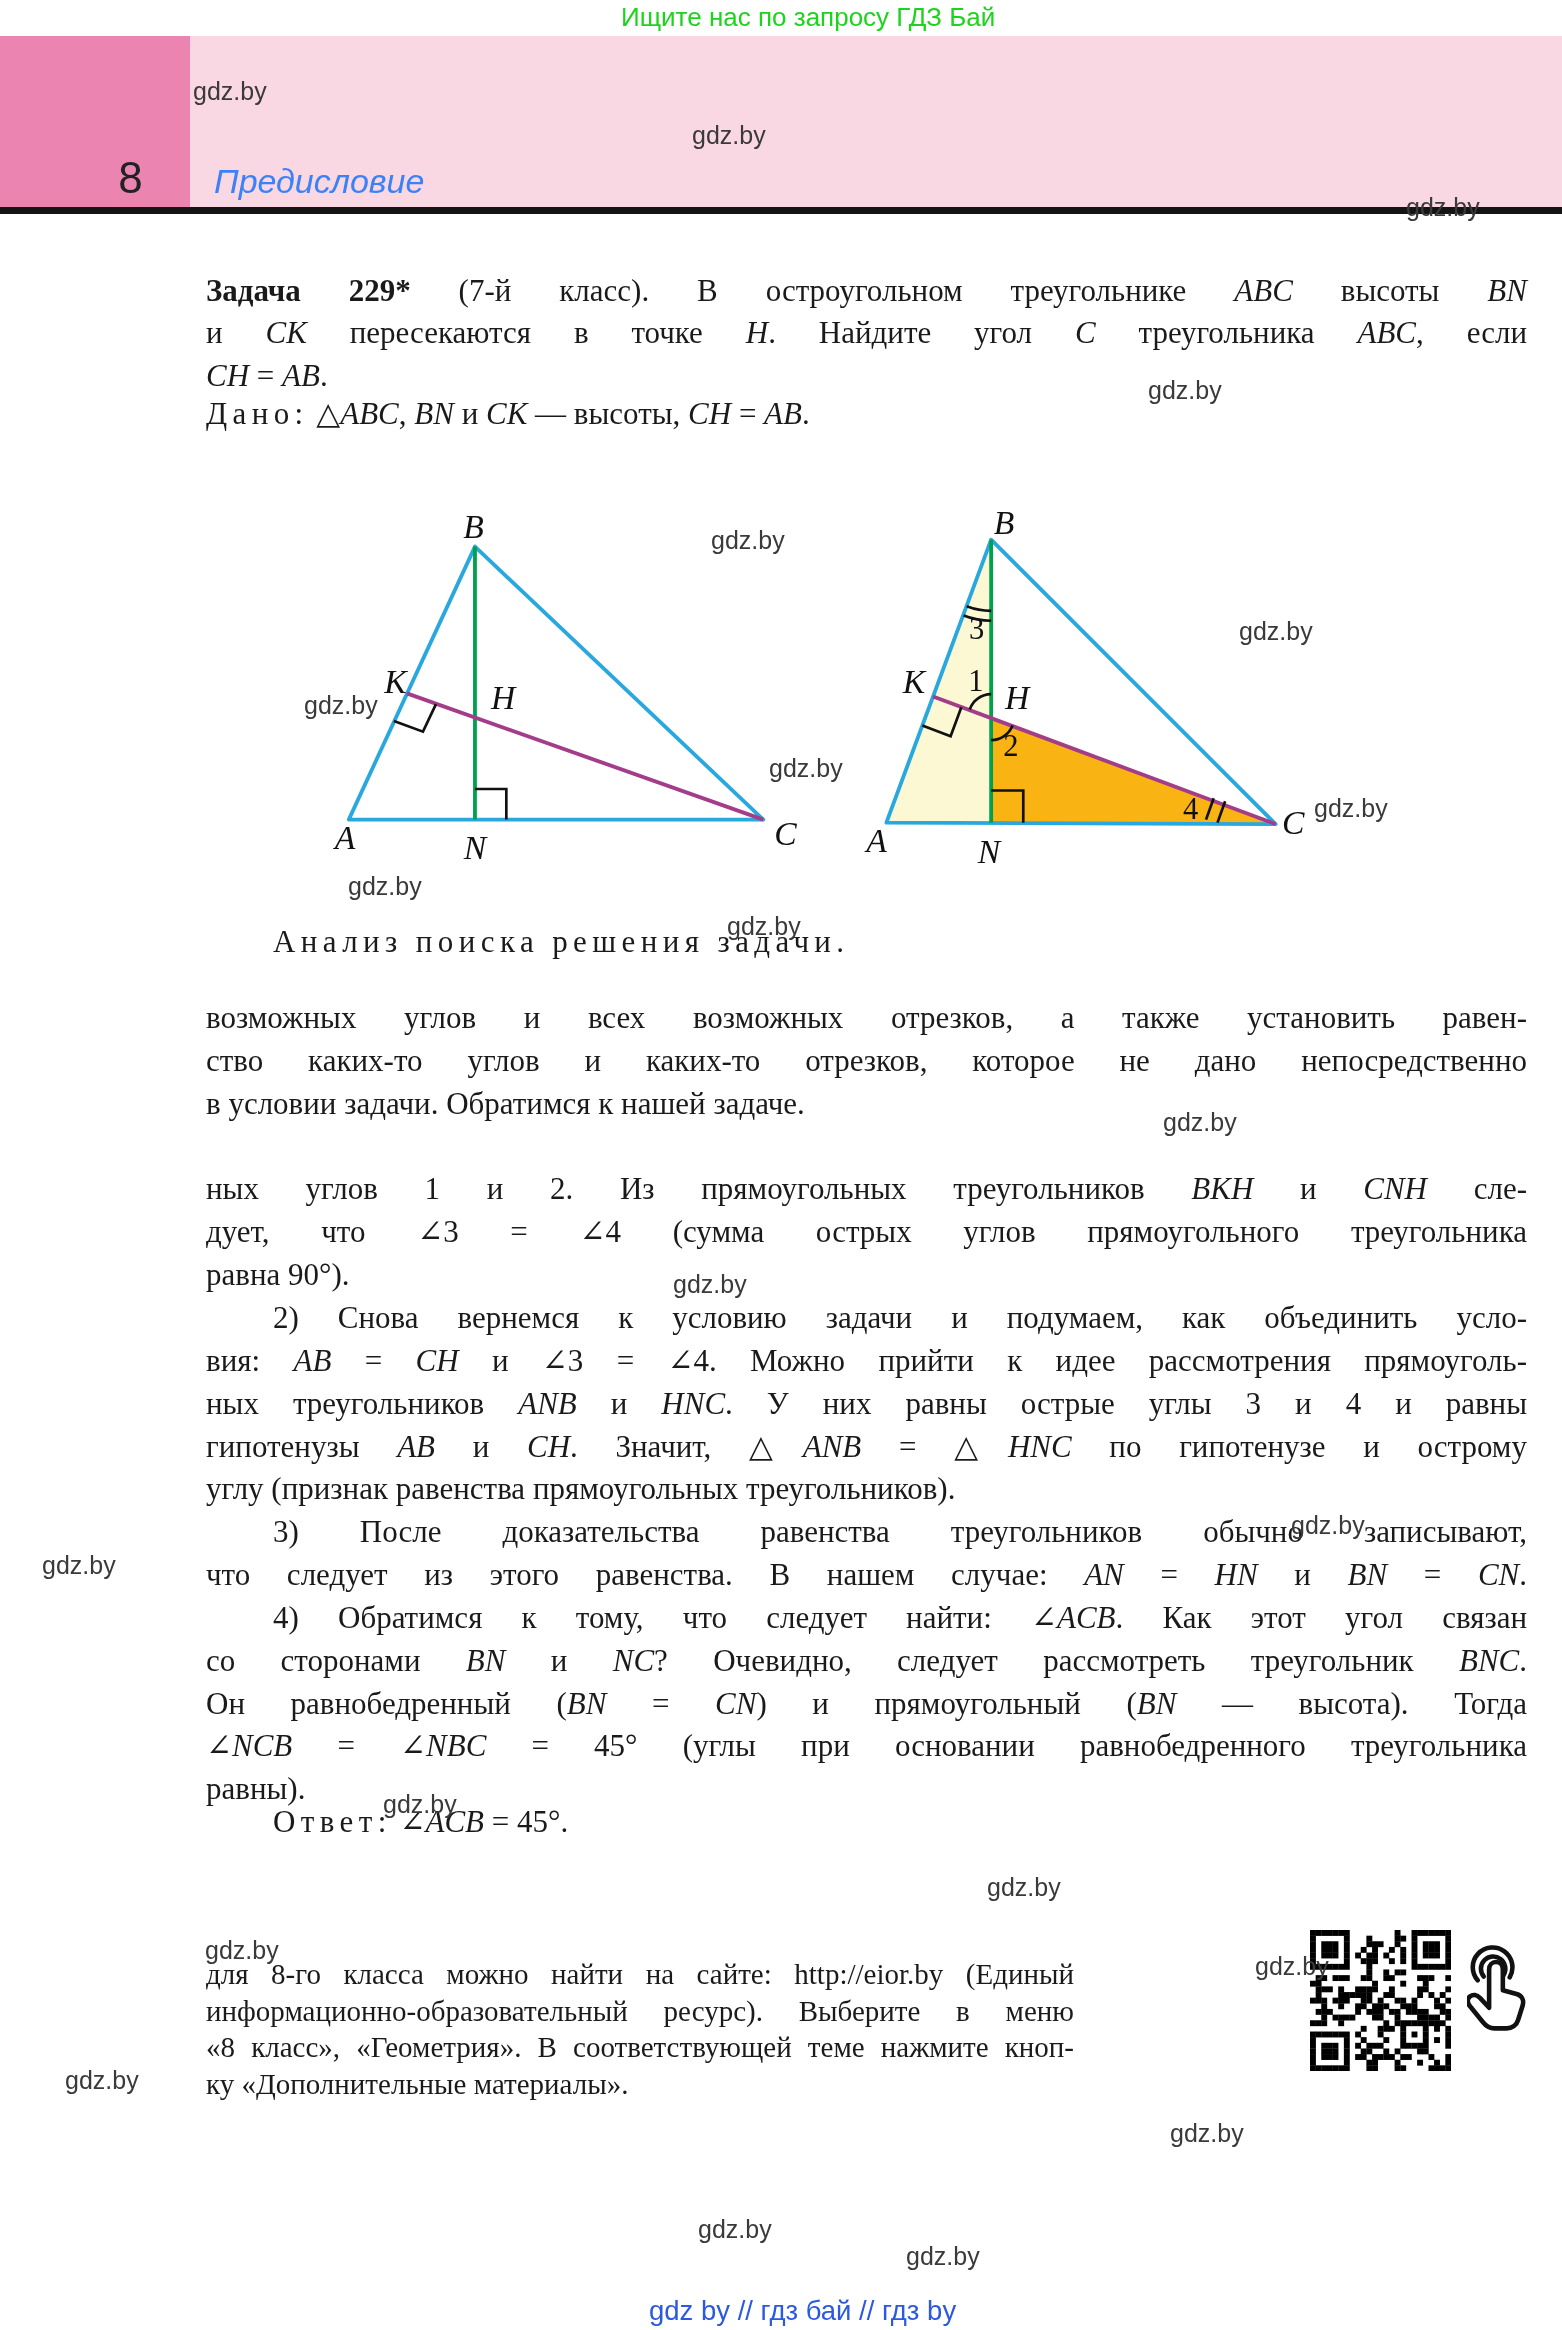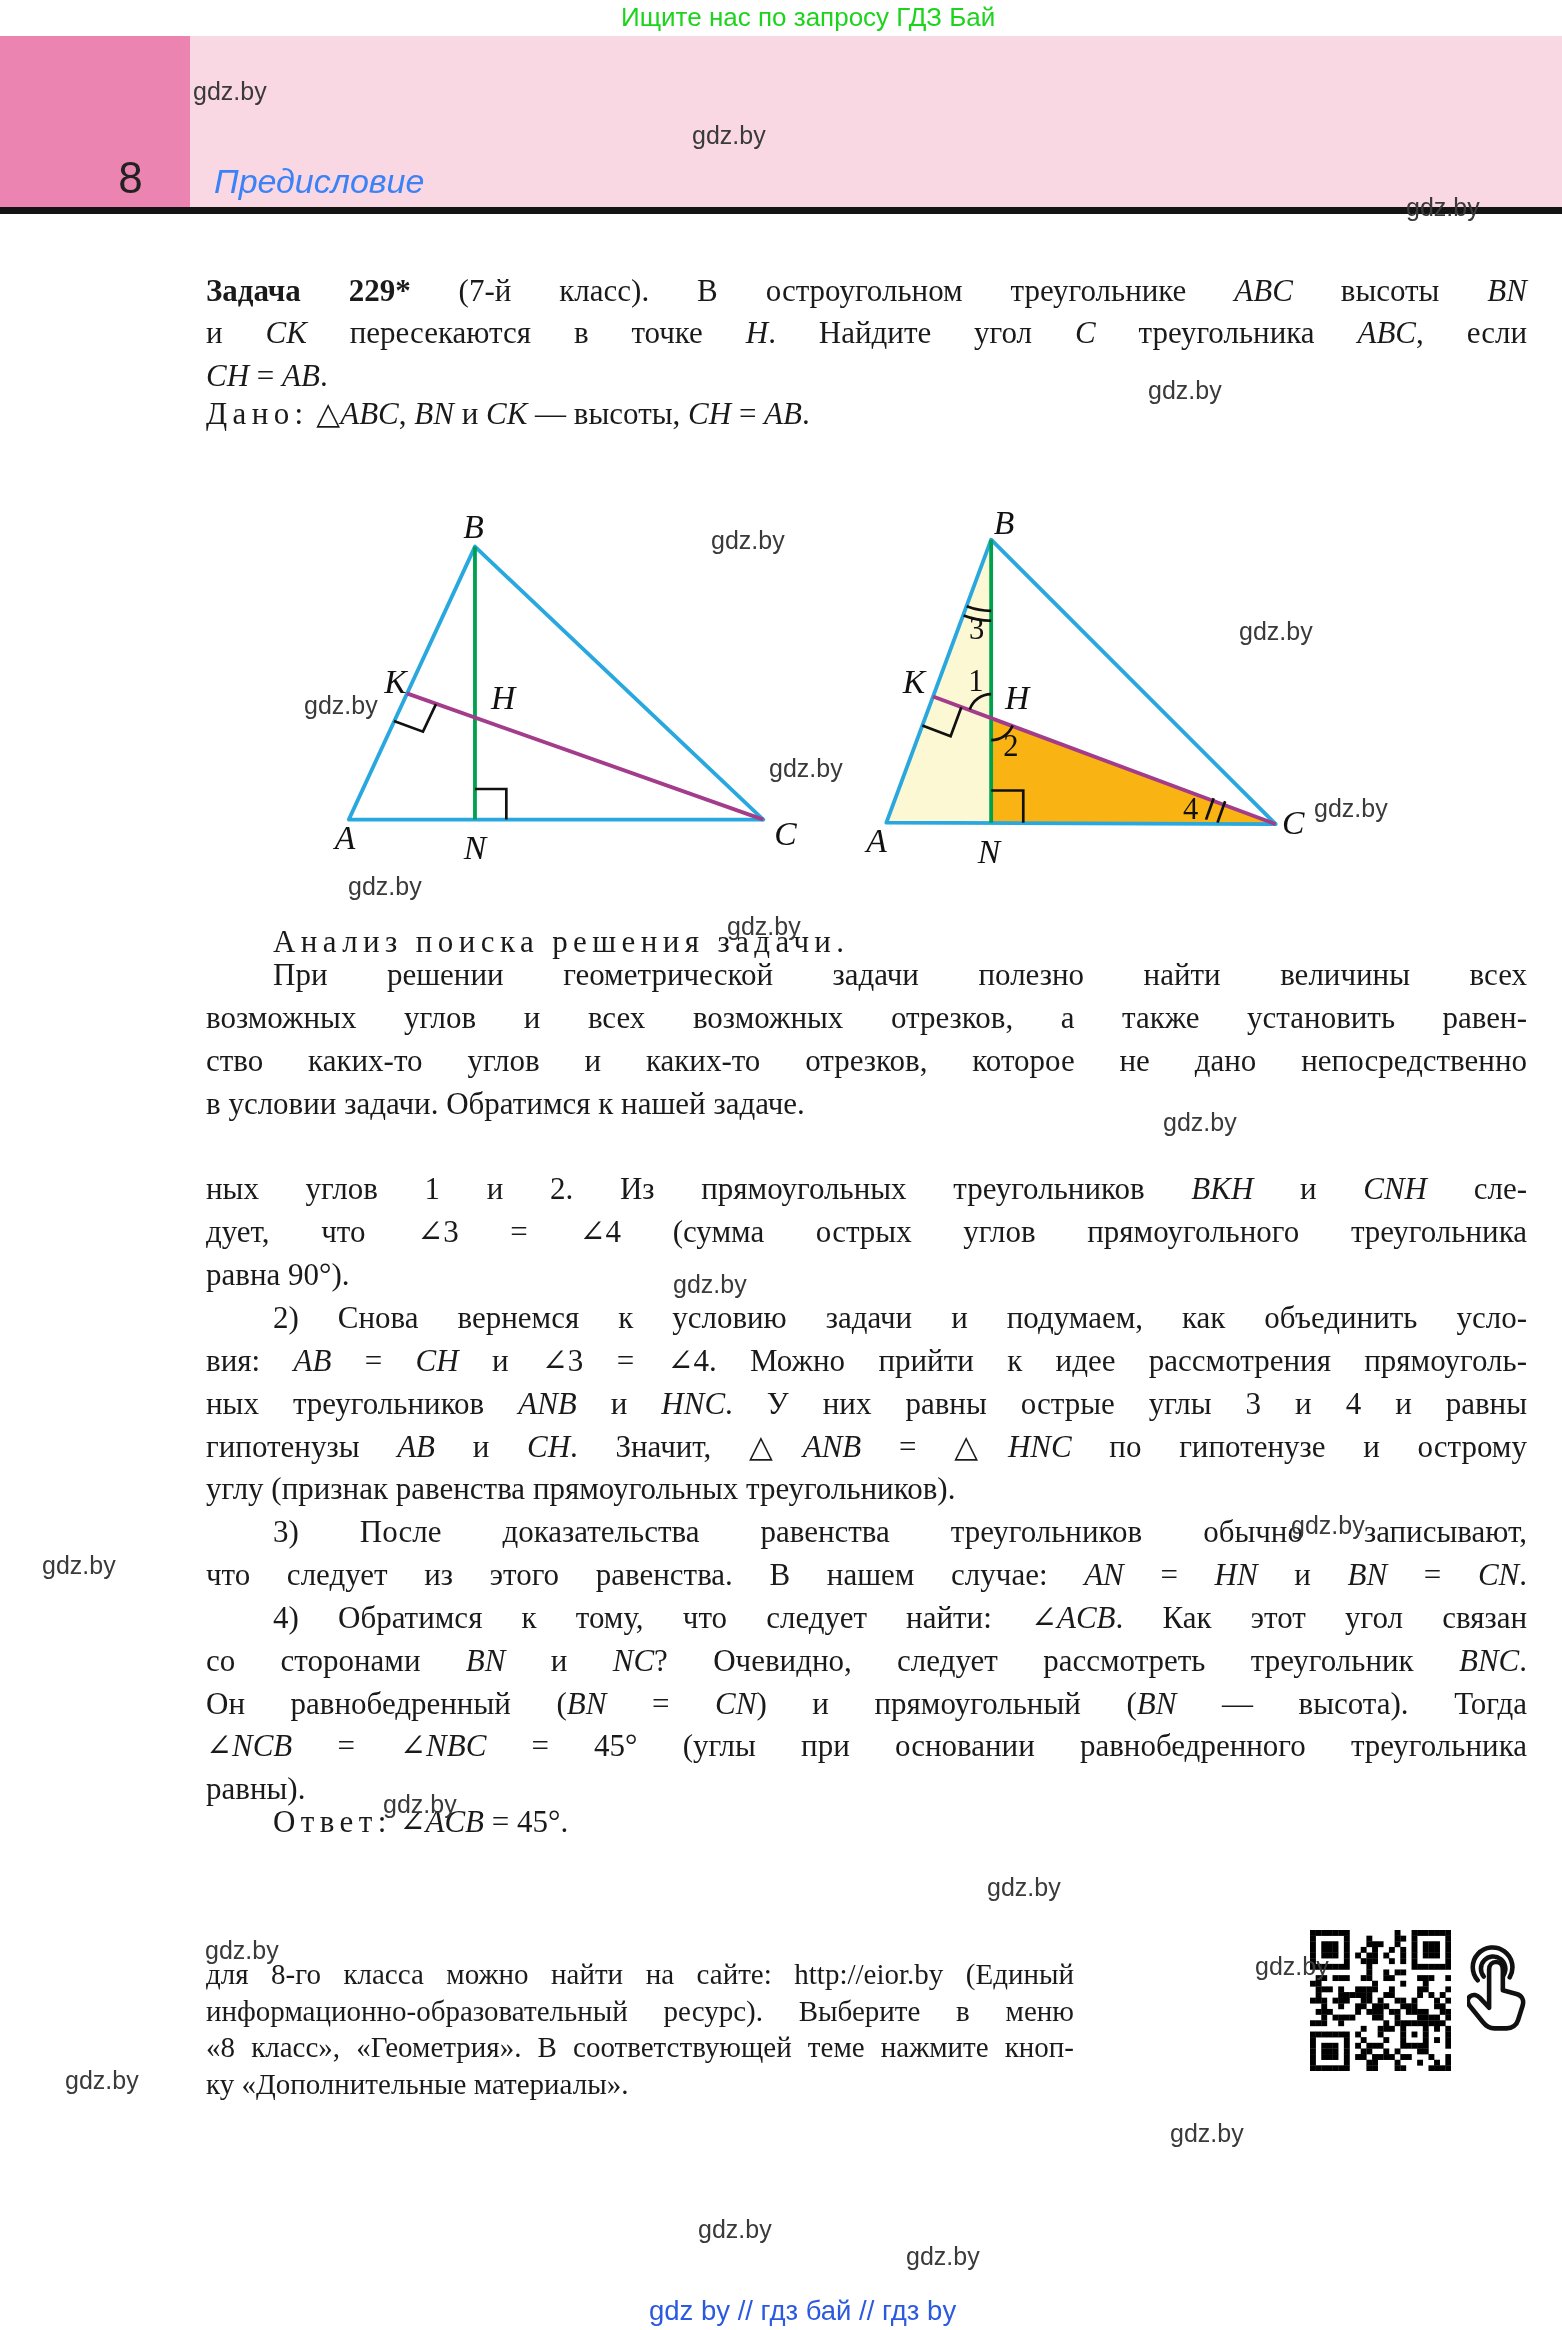--- a/index.html
+++ b/index.html
@@ -95,21 +95,20 @@
         <text x="1276" y="835">3</text>
         <text x="1275" y="903">1</text>
         <text x="1321" y="988">2</text>
         <text x="1556" y="1070">4</text>
       </g>
     </g>
   </svg>
 
   <div class="ln ind sp" style="top:923px">Анализ поиска решения задачи.</div>
 
-  <div class="ln j ind" style="top:956px">При решении геометрической задачи полезно найти величины всех</div>
   <div class="ln j" style="top:999px">возможных углов и всех возможных отрезков, а также установить равен-</div>
   <div class="ln j" style="top:1042px">ство каких-то углов и каких-то отрезков, которое не дано непосредственно</div>
   <div class="ln" style="top:1085px">в условии задачи. Обратимся к нашей задаче.</div>
 
   <div class="ln j" style="top:1170px">ных углов 1 и 2. Из прямоугольных треугольников <i>BKH</i> и <i>CNH</i> сле-</div>
   <div class="ln j" style="top:1213px">дует, что ∠3 = ∠4 (сумма острых углов прямоугольного треугольника</div>
   <div class="ln" style="top:1256px">равна 90°).</div>
 
   <div class="ln j ind" style="top:1299px">2) Снова вернемся к условию задачи и подумаем, как объединить усло-</div>
   <div class="ln j" style="top:1342px">вия: <i>AB</i> = <i>CH</i> и ∠3 = ∠4. Можно прийти к идее рассмотрения прямоуголь-</div>

